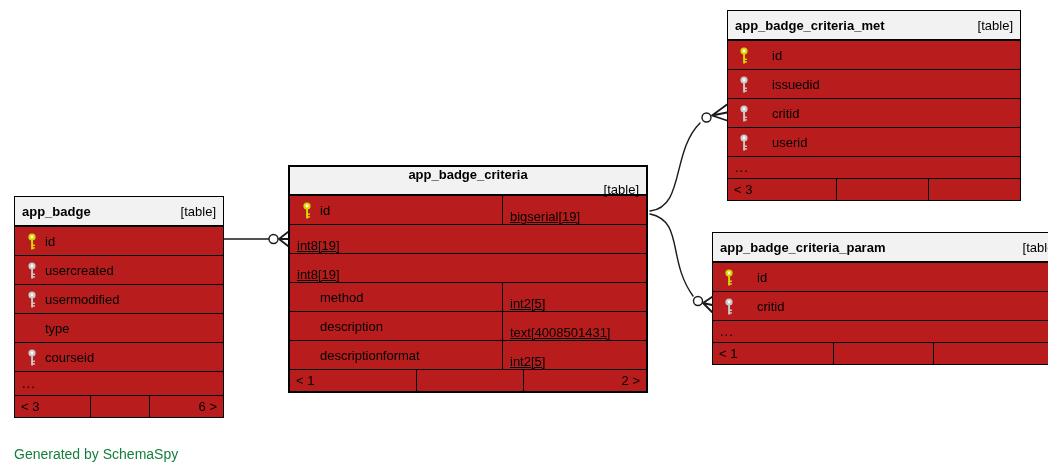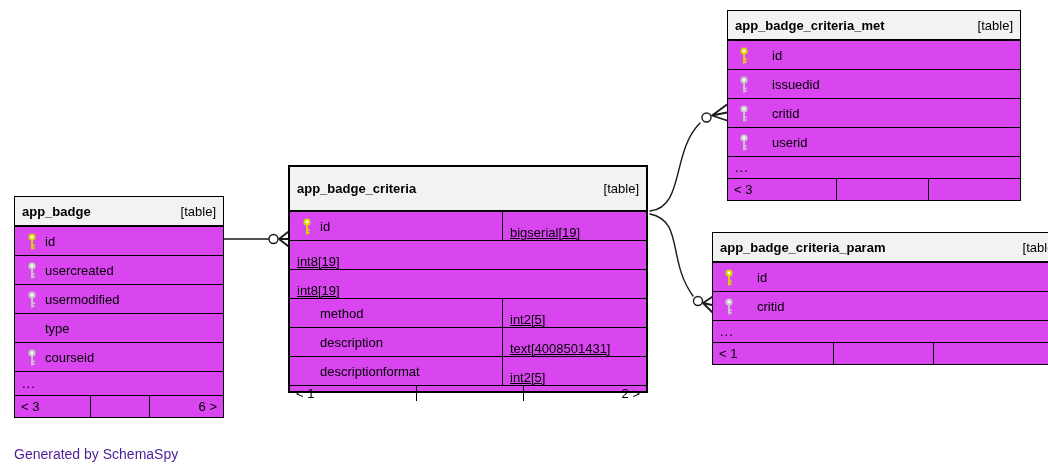--- a/index.html
+++ b/index.html
@@ -11,38 +11,38 @@
     background: #ffffff;
     font-family: "Liberation Sans", "DejaVu Sans", sans-serif;
     font-size: 13px;
     color: #000;
     overflow: hidden;
   }
 
   
   .tbl {
     position: absolute;
-    background: #d946ef;
+    background: #b91c1c;
     border: 1px solid #000;
     display: flex;
     flex-direction: column;
     z-index: 1;
   }
   .tbl-strong { border-width: 2px; }
 
   .thead {
     background: #f2f2f2;
     border-bottom: 2px solid #000;
     display: flex;
     align-items: center;
     padding: 0 7px;
     height: 30px;
     flex: 0 0 auto;
   }
-  .t-criteria .thead { height: 45px; }
+  .t-criteria .thead { height: 29px; flex-direction: column; }
   .hname { font-weight: bold; white-space: nowrap; }
   .htag { margin-left: auto; font-weight: normal; white-space: nowrap; }
 
   .row {
     display: flex;
     align-items: flex-end;
     border-bottom: 1px solid #000;
     height: 29px;
     flex: 0 0 auto;
   }
@@ -96,21 +96,21 @@
     z-index: 2;
     pointer-events: none;
   }
 
   
   .footer-note {
     position: absolute;
     left: 14px;
     top: 446px;
     font-size: 14px;
-    color: #4c1d95;
+    color: #15803d;
     white-space: nowrap;
   }
 </style>
 </head>
 <body>
 
 <div class="canvas">
 
   <svg class="rel-overlay" width="1048" height="475" viewBox="0 0 1048 475">
     <g fill="none" stroke-width="1.4" stroke-linecap="round" stroke="#1a1a1a">

